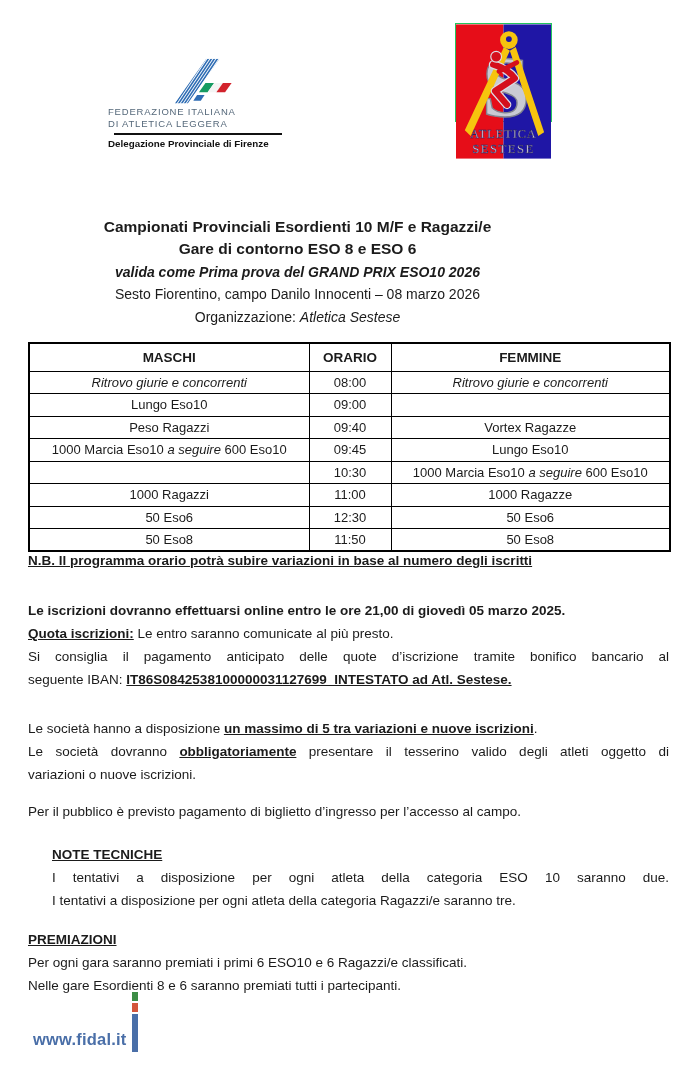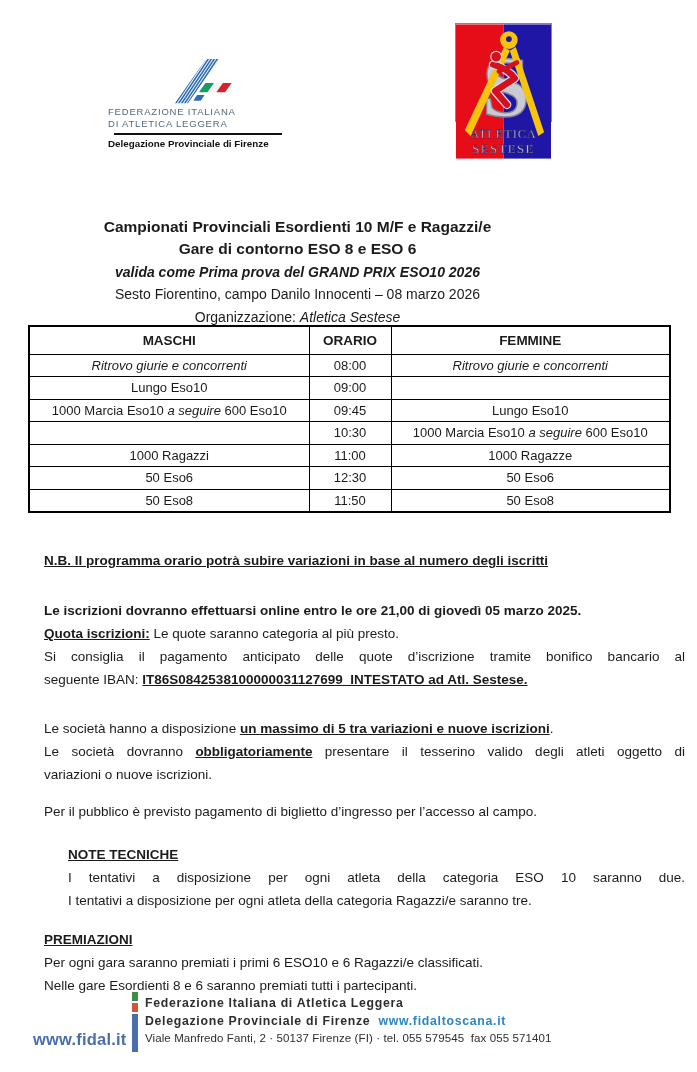--- a/index.html
+++ b/index.html
@@ -17,35 +17,35 @@
   .fidal-deleg { font-size:9.8px; font-weight:bold; color:#111; white-space:nowrap; }
   .sestese { position:absolute; left:455px; top:23px; width:97px; height:99px; border:1px solid #22c55e; }
   .sestese svg { display:block; }
   
   .title-block { position:absolute; left:0; top:194px; width:595px; text-align:center; line-height:22.4px;margin-top:22px; }
   .t-bold { font-size:15.5px; font-weight:bold; }
   .t-bi { font-size:14px; font-weight:bold; font-style:italic; }
   .t-reg { font-size:14px; }
   
   table.sched {
-    position:absolute; left:28px; top:325px; width:641px;
+    position:absolute; left:28px; top:342px; width:641px;
     border-collapse:collapse; table-layout:fixed;
     border:2px solid #000; font-size:13px;
   }
   table.sched th {
     border:1px solid #000; font-size:13.5px; font-weight:bold;
     height:28px; text-align:center; vertical-align:middle;
   }
   table.sched td {
     border:1px solid #000; height:22.5px; text-align:center;
     vertical-align:middle; padding:0 9px; white-space:nowrap; overflow:hidden;
   }
   td.cell-it { font-style:italic; }
   
-  .bodytext { position:absolute; left:44px; top:549px; width:641px; font-size:13.5px; line-height:23px; }
+  .bodytext { position:absolute; left:28px; top:549px; width:641px; font-size:13.5px; line-height:23px; }
   .bu { font-weight:bold; text-decoration:underline; }
   .b  { font-weight:bold; }
   .jfull { text-align:justify; text-align-last:justify; }
   .p-iscr { margin-top:27px; }
   .p-soc  { margin-top:26px; }
   .p-pub  { margin-top:14px; }
   .p-note { margin-top:20px;margin-left:24px; }
   .p-prem { margin-top:16px; }
   
   .footer-site {
@@ -155,20 +155,25 @@
         <td class="cell-it">Ritrovo giurie e concorrenti</td>
         <td>08:00</td>
         <td class="cell-it">Ritrovo giurie e concorrenti</td>
       </tr>
       <tr>
         <td>Lungo Eso10</td>
         <td>09:00</td>
         <td></td>
       </tr>
       <tr>
+        <td>Peso Ragazzi</td>
+        <td>09:40</td>
+        <td>Vortex Ragazze</td>
+      </tr>
+      <tr>
         <td><span>1000 Marcia Eso10 </span><i>a seguire</i><span> 600 Eso10</span></td>
         <td>09:45</td>
         <td>Lungo Eso10</td>
       </tr>
       <tr>
         <td></td>
         <td>10:30</td>
         <td><span>1000 Marcia Eso10 </span><i>a seguire</i><span> 600 Eso10</span></td>
       </tr>
       <tr>
@@ -187,21 +192,21 @@
         <td>50 Eso8</td>
       </tr>
     </tbody>
   </table>
 
   <div class="bodytext">
     <div class="bu">N.B. Il programma orario potrà subire variazioni in base al numero degli iscritti</div>
 
     <div class="p-iscr">
       <div class="b">Le iscrizioni dovranno effettuarsi online entro le ore 21,00 di giovedì 05 marzo 2025.</div>
-      <div><span class="bu">Quota iscrizioni:</span><span> Le quote saranno categoria al più presto.</span></div>
+      <div><span class="bu">Quota iscrizioni:</span><span> Le entro saranno comunicate al più presto.</span></div>
       <div class="jfull">Si consiglia il pagamento anticipato delle quote d’iscrizione tramite bonifico bancario al</div>
       <div><span>seguente IBAN: </span><span class="bu">IT86S0842538100000031127699&nbsp; INTESTATO ad Atl. Sestese.</span></div>
     </div>
 
     <div class="p-soc">
       <div><span>Le società hanno a disposizione </span><span class="bu">un massimo di 5 tra variazioni e nuove iscrizioni</span><span>.</span></div>
       <div class="jfull"><span>Le società dovranno </span><span class="bu">obbligatoriamente</span><span> presentare il tesserino valido degli atleti oggetto di</span></div>
       <div>variazioni o nuove iscrizioni.</div>
     </div>
 
@@ -217,19 +222,14 @@
       <div class="bu">PREMIAZIONI</div>
       <div>Per ogni gara saranno premiati i primi 6 ESO10 e 6 Ragazzi/e classificati.</div>
       <div>Nelle gare Esordienti 8 e 6 saranno premiati tutti i partecipanti.</div>
     </div>
   </div>
 
   <div class="footer-site">www.fidal.it</div>
   <div class="fbar fbar-green"></div>
   <div class="fbar fbar-orange"></div>
   <div class="fbar fbar-blue"></div>
-  <div class="footer-text">
-    <div class="f-l1">Federazione Italiana di Atletica Leggera</div>
-    <div class="f-l2"><span>Delegazione Provinciale di Firenze</span><span class="f-link">www.fidaltoscana.it</span></div>
-    <div class="f-l3">Viale Manfredo Fanti, 2 · 50137 Firenze (FI) · tel. 055 579545&nbsp; fax 055 571401</div>
-  </div>
 
 </div>
 
 </body></html>

